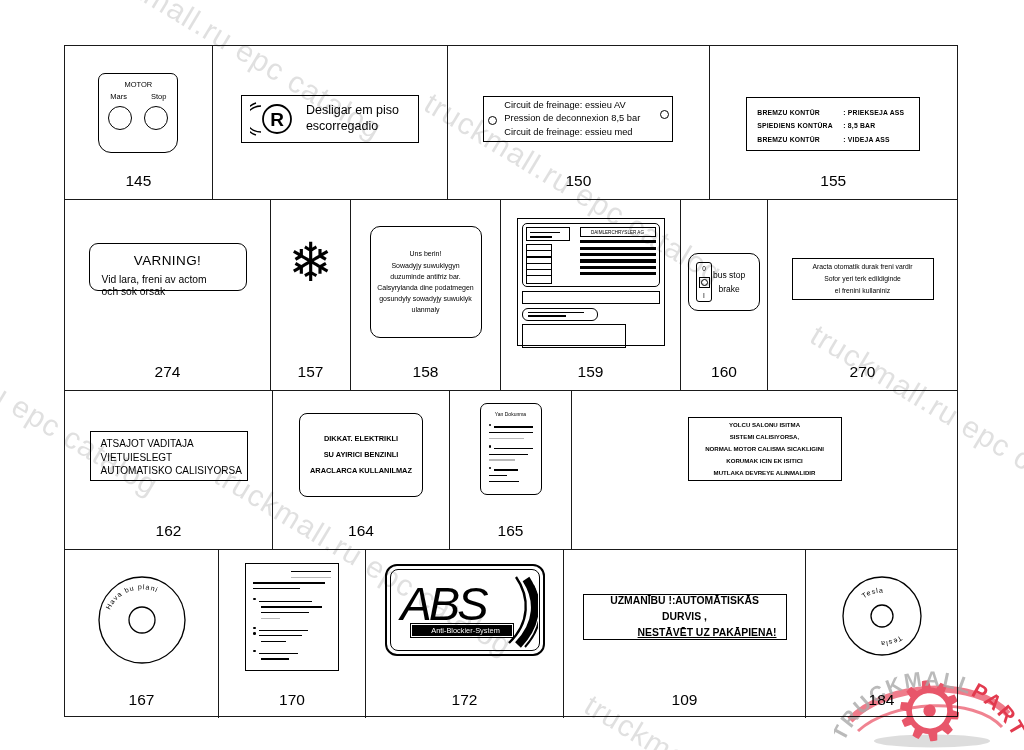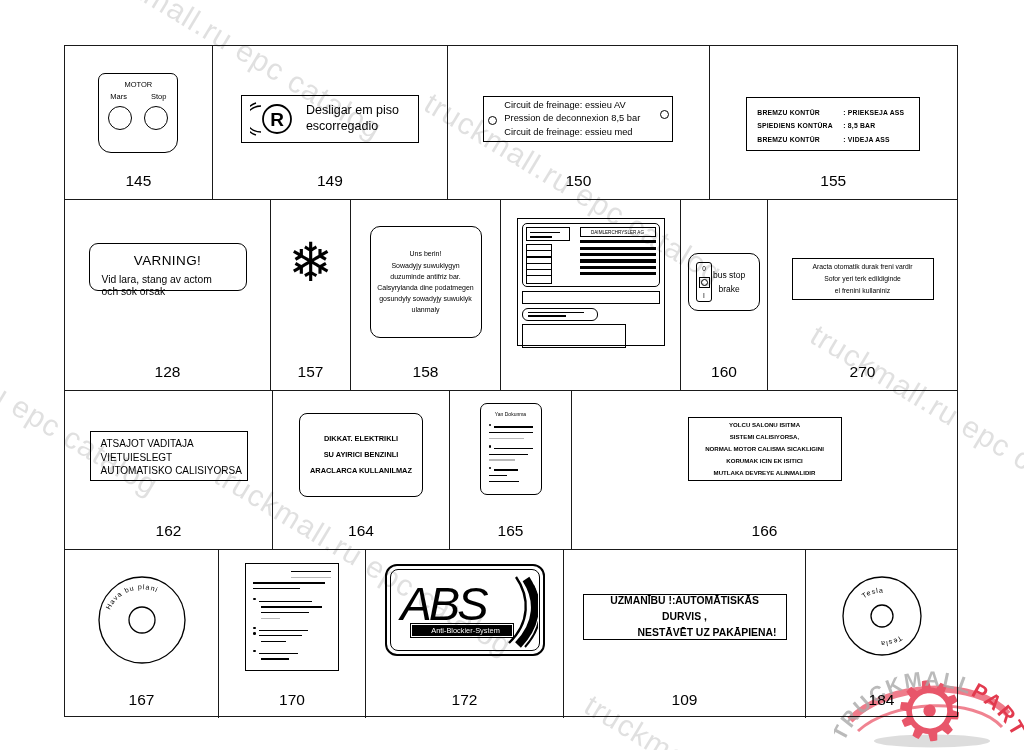--- a/index.html
+++ b/index.html
@@ -110,21 +110,21 @@
   .abs{margin-top:14px;width:160px;height:92px;border:2px solid #000;border-radius:12px;padding:3px;box-sizing:border-box;}
   .abs-in{border:1.2px solid #000;border-radius:8px;height:100%;position:relative;overflow:hidden;box-sizing:border-box;}
   .abs-big{position:absolute;left:10px;top:6px;font-size:47px;font-weight:400;font-style:italic;letter-spacing:-3px;}
   .abs-band{position:absolute;left:20px;top:54px;width:102px;height:13px;background:#000;border:1px solid #fff;outline:1px solid #000;display:flex;align-items:center;justify-content:center;box-sizing:border-box;}
   .abs-band span{color:#fff;font-size:7.4px;white-space:nowrap;margin-left:8px;}
   .abs-swoosh{position:absolute;right:1px;top:3px;}
 
   
   .r175{margin-top:44px;width:204px;height:46px;border:1.2px solid #000;display:flex;flex-direction:column;justify-content:center;font-size:10.4px;font-weight:700;padding:0 7px;box-sizing:border-box;line-height:1.55;}
   .r175 .l1{text-align:center;}
-  .r175 .l2{text-align:right;padding-right:2px;}
+  .r175 .l2{text-align:right;padding-right:2px;text-decoration:underline;}
 
   
   .wm{position:absolute;font-size:30px;letter-spacing:1px;color:rgba(70,70,70,0.17);white-space:nowrap;transform-origin:0 0;transform:rotate(31deg);pointer-events:none;mix-blend-mode:multiply;z-index:5;}
   .sitelogo{position:absolute;left:834px;top:634px;width:190px;height:116px;z-index:6;pointer-events:none;mix-blend-mode:multiply;}
 </style>
 </head>
 <body>
 
 <div class="stage">
 
@@ -160,21 +160,20 @@
             <path d="M11 8 A15 13 0 0 0 11 34" fill="none" stroke="#000" stroke-width="1.4"></path>
             <path d="M6 5 A19 17 0 0 0 6 37" fill="none" stroke="#000" stroke-width="1.4"></path>
             <circle cx="27" cy="21" r="14" fill="none" stroke="#000" stroke-width="1.8"></circle>
             <text x="27" y="28" text-anchor="middle" font-size="19" font-weight="bold" fill="#000">R</text>
           </svg>
           <div class="txt">
             <div>Desligar em piso</div>
             <div>escorregadio</div>
           </div>
         </div>
-        <div class="num">149</div>
       </div>
 
       <div class="cell" style="width:262px;">
         <div class="r150">
           <span class="hole" style="left:4px;top:19px;"></span>
           <span class="hole" style="right:3px;top:13px;"></span>
           <div>Circuit de freinage: essieu AV</div>
           <div>Pression de deconnexion 8,5 bar</div>
           <div>Circuit de freinage: essieu med</div>
         </div>
@@ -198,24 +197,24 @@
         </div>
         <div class="num">155</div>
       </div>
     </div>
 
     <div class="row" style="height:191px;">
 
       <div class="cell" style="width:206px;">
         <div class="r156">
           <div class="vtitle">VARNING!</div>
-          <div class="vl first">Vid lara, stang av actom</div>
+          <div class="vl first">Vid lara, freni av actom</div>
           <div class="vl">och sok orsak</div>
         </div>
-        <div class="num">128</div>
+        <div class="num">274</div>
       </div>
 
       <div class="cell" style="width:80px;">
         <div class="snow">❄</div>
         <div class="num">157</div>
       </div>
 
       <div class="cell" style="width:150px;">
         <div class="r158">
           <div>Uns berin!</div>
@@ -254,20 +253,21 @@
                 <div class="p-bar"></div>
             </div>
           </div>
           <div class="p-wide"></div>
           <div class="p-mid">
               <div class="ln" style="width:56px;"></div>
               <div class="ln" style="width:38px;margin-top:2.5px;"></div>
             </div>
           <div class="p-bot"></div>
         </div>
+        <div class="num">159</div>
       </div>
 
       <div class="cell" style="width:87px;">
         <div class="r160">
           <div class="sw">
             <span>0</span>
             <span class="sw-ic">
                 <i></i>
               </span>
             <span>I</span>
@@ -337,21 +337,20 @@
       </div>
 
       <div class="cell" style="width:201px;flex:1;">
         <div class="r166">
           <div>YOLCU SALONU ISITMA</div>
           <div>SISTEMI CALISIYORSA,</div>
           <div>NORMAL MOTOR CALISMA SICAKLIGINI</div>
           <div>KORUMAK ICIN EK ISITICI</div>
           <div>MUTLAKA DEVREYE ALINMALIDIR</div>
         </div>
-        <div class="num">166</div>
       </div>
     </div>
 
     <div class="row" style="height:168px;border-bottom:none;">
 
       <div class="cell" style="width:154px;">
         <svg class="disc" width="100" height="100" viewBox="0 0 100 100">
           <circle cx="50" cy="50" r="43" fill="#fff" stroke="#000" stroke-width="1.3"></circle>
           <circle cx="50" cy="50" r="13" fill="#fff" stroke="#000" stroke-width="1.3"></circle>
           <defs>

